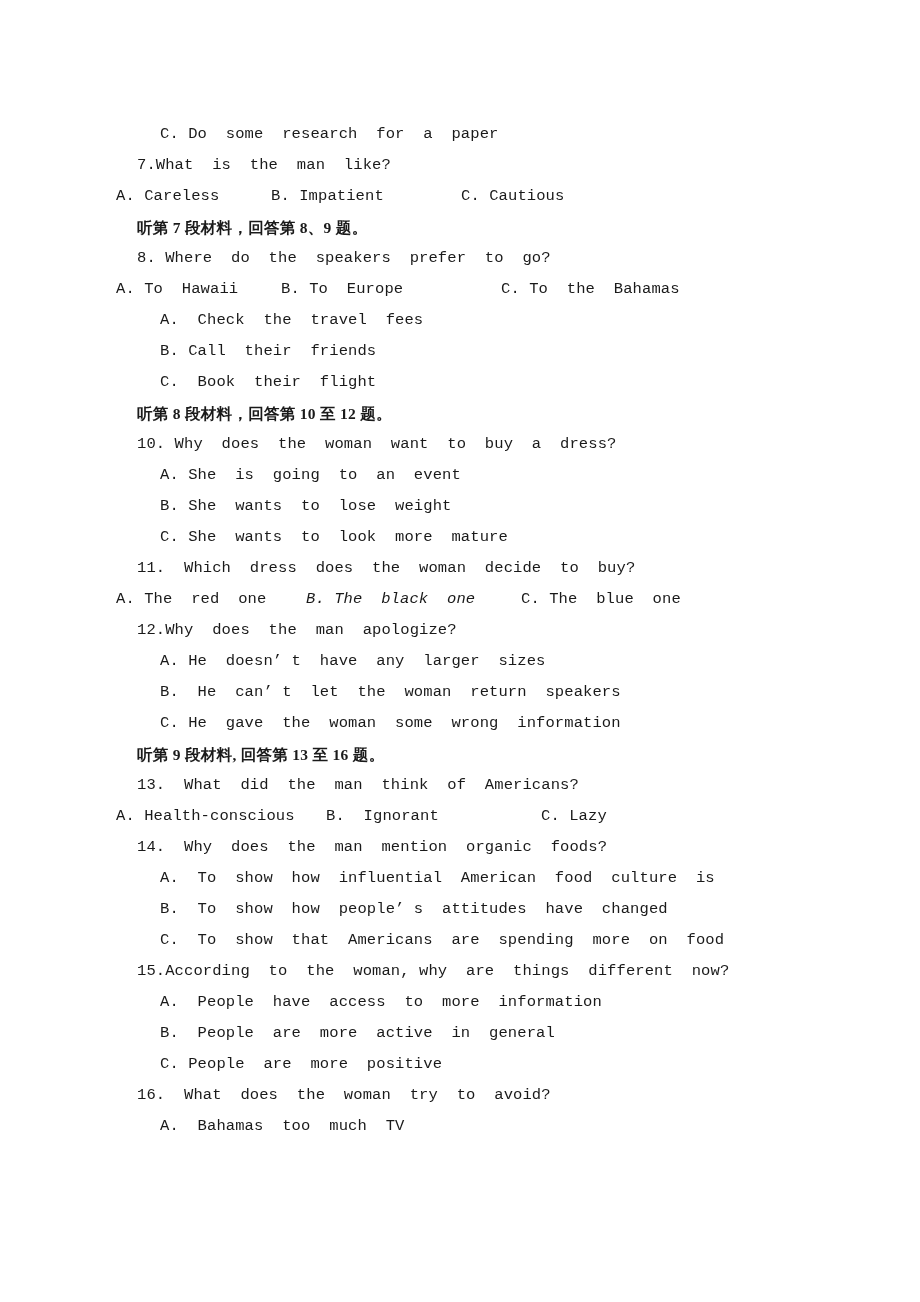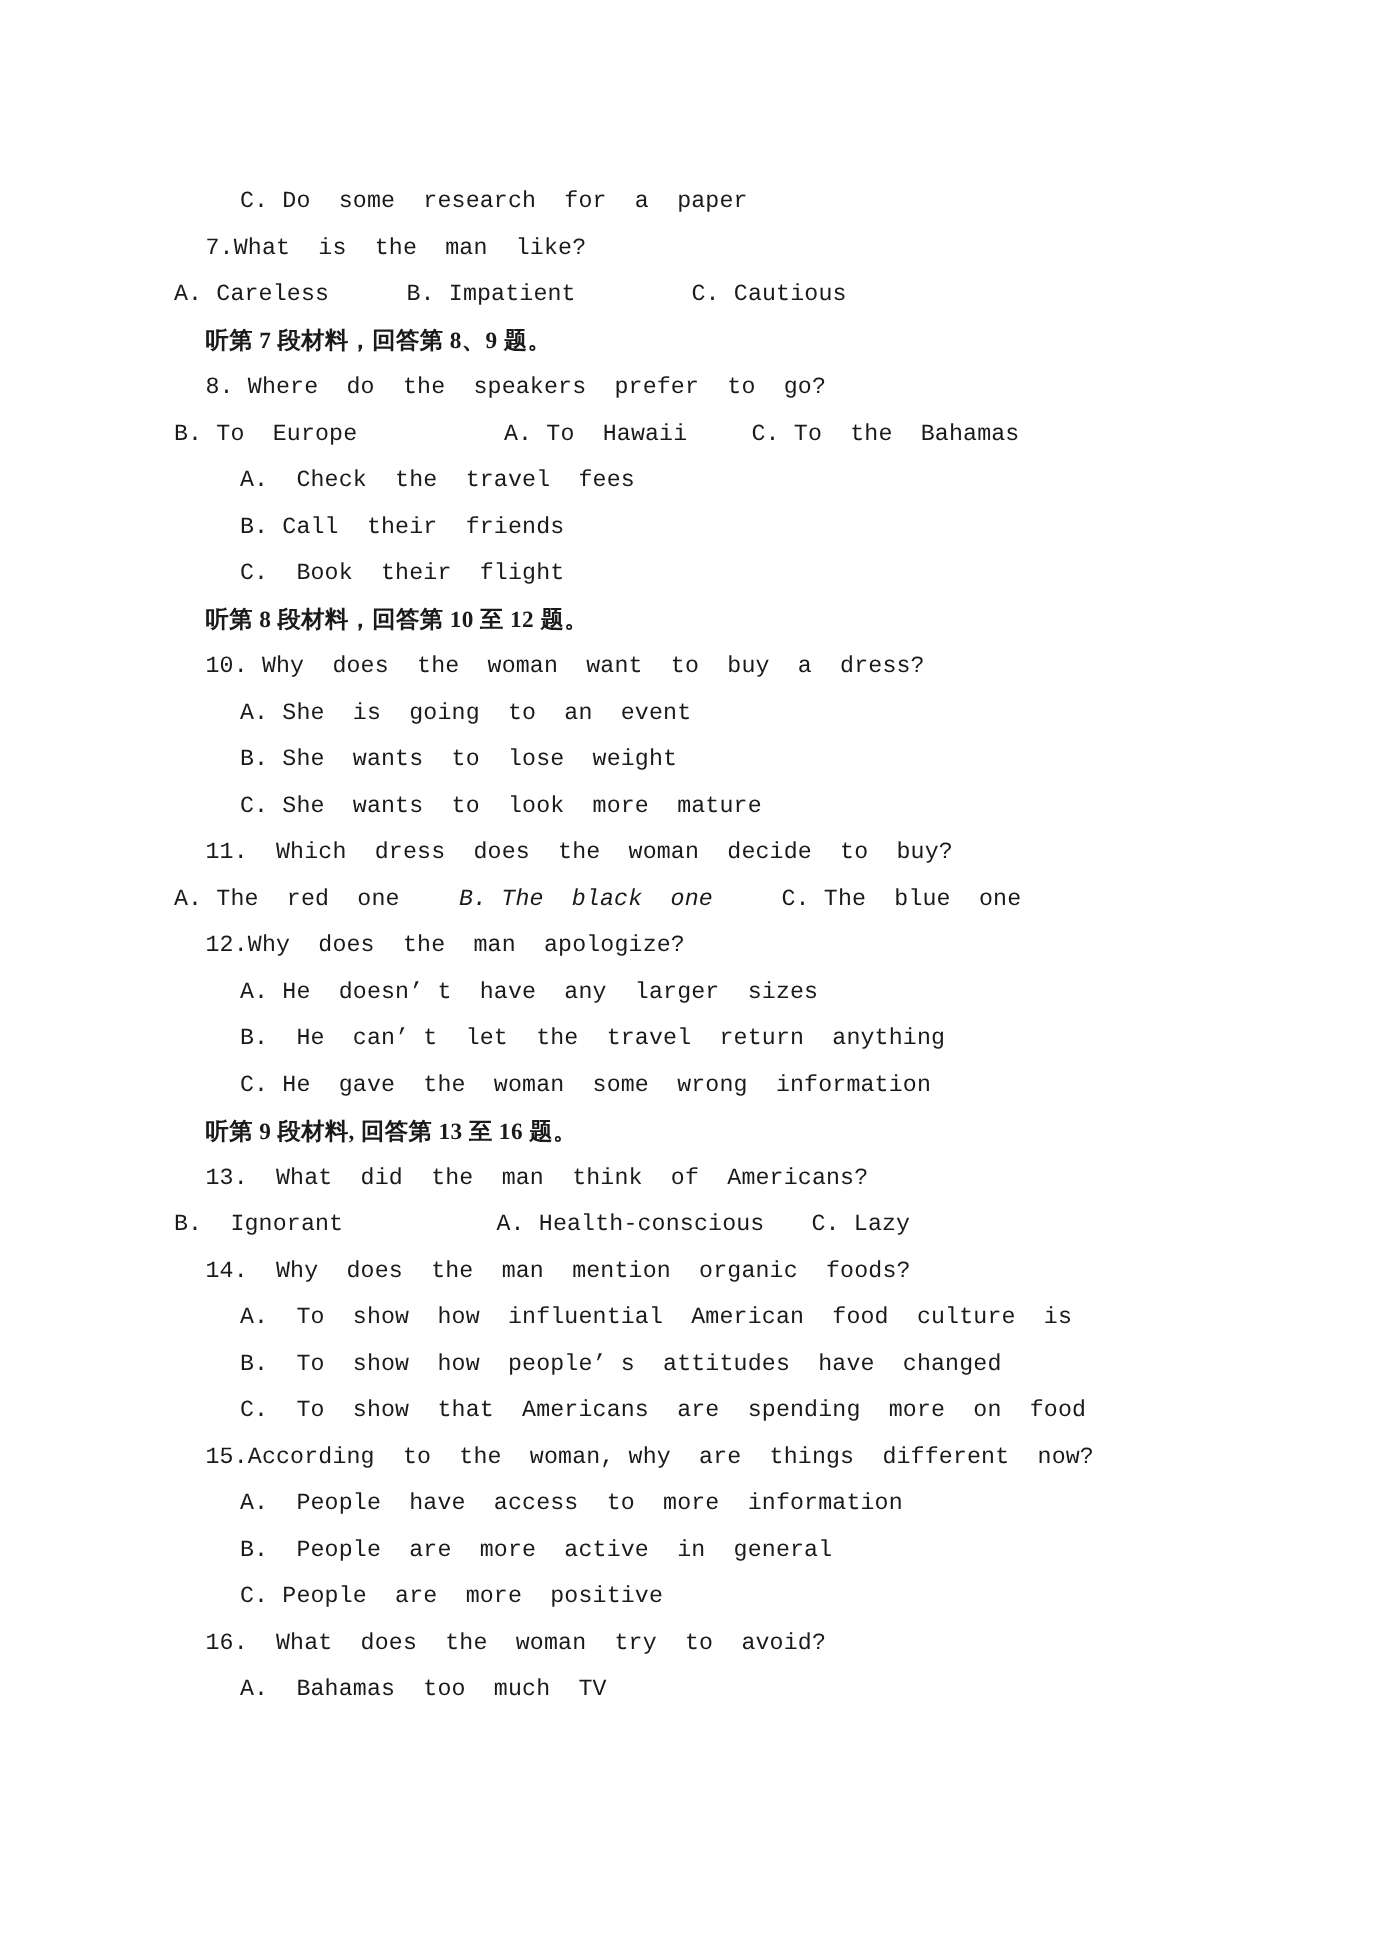--- a/index.html
+++ b/index.html
@@ -73,38 +73,38 @@
 </head>
 <body>
 
 <div id="page">
   <div id="lines">
       <div class="line opt">C. Do  some  research  for  a  paper</div>
       <div class="line q">7.What  is  the  man  like?</div>
       <div class="line cols"><span class="col" style="width: 155px;">A. Careless</span><span class="col" style="width: 190px;">B. Impatient</span><span class="col">C. Cautious</span></div>
       <div class="line cn">听第 7 段材料，回答第 8、9 题。</div>
       <div class="line q">8. Where  do  the  speakers  prefer  to  go?</div>
-      <div class="line cols"><span class="col" style="width: 220px;">B. To  Europe</span><span class="col" style="width: 165px;">A. To  Hawaii</span><span class="col">C. To  the  Bahamas</span></div>
+      <div class="line cols"><span class="col" style="width: 165px;">A. To  Hawaii</span><span class="col" style="width: 220px;">B. To  Europe</span><span class="col">C. To  the  Bahamas</span></div>
       <div class="line opt">A.  Check  the  travel  fees</div>
       <div class="line opt">B. Call  their  friends</div>
       <div class="line opt">C.  Book  their  flight</div>
       <div class="line cn">听第 8 段材料，回答第 10 至 12 题。</div>
       <div class="line q">10. Why  does  the  woman  want  to  buy  a  dress?</div>
       <div class="line opt">A. She  is  going  to  an  event</div>
       <div class="line opt">B. She  wants  to  lose  weight</div>
       <div class="line opt">C. She  wants  to  look  more  mature</div>
       <div class="line q">11.  Which  dress  does  the  woman  decide  to  buy?</div>
       <div class="line cols"><span class="col" style="width: 190px;">A. The  red  one</span><span class="col" style="width: 215px; font-style: italic;">B. The  black  one</span><span class="col">C. The  blue  one</span></div>
       <div class="line q">12.Why  does  the  man  apologize?</div>
       <div class="line opt">A. He  doesn’ t  have  any  larger  sizes</div>
-      <div class="line opt">B.  He  can’ t  let  the  travel  return  anything</div>
+      <div class="line opt">B.  He  can’ t  let  the  woman  return  speakers</div>
       <div class="line opt">C. He  gave  the  woman  some  wrong  information</div>
       <div class="line cn">听第 9 段材料, 回答第 13 至 16 题。</div>
       <div class="line q">13.  What  did  the  man  think  of  Americans?</div>
-      <div class="line cols"><span class="col" style="width: 215px;">B.  Ignorant</span><span class="col" style="width: 210px;">A. Health-conscious</span><span class="col">C. Lazy</span></div>
+      <div class="line cols"><span class="col" style="width: 210px;">A. Health-conscious</span><span class="col" style="width: 215px;">B.  Ignorant</span><span class="col">C. Lazy</span></div>
       <div class="line q">14.  Why  does  the  man  mention  organic  foods?</div>
       <div class="line opt">A.  To  show  how  influential  American  food  culture  is</div>
       <div class="line opt">B.  To  show  how  people’ s  attitudes  have  changed</div>
       <div class="line opt">C.  To  show  that  Americans  are  spending  more  on  food</div>
       <div class="line q">15.According  to  the  woman, why  are  things  different  now?</div>
       <div class="line opt">A.  People  have  access  to  more  information</div>
       <div class="line opt">B.  People  are  more  active  in  general</div>
       <div class="line opt">C. People  are  more  positive</div>
       <div class="line q">16.  What  does  the  woman  try  to  avoid?</div>
       <div class="line opt">A.  Bahamas  too  much  TV</div>

